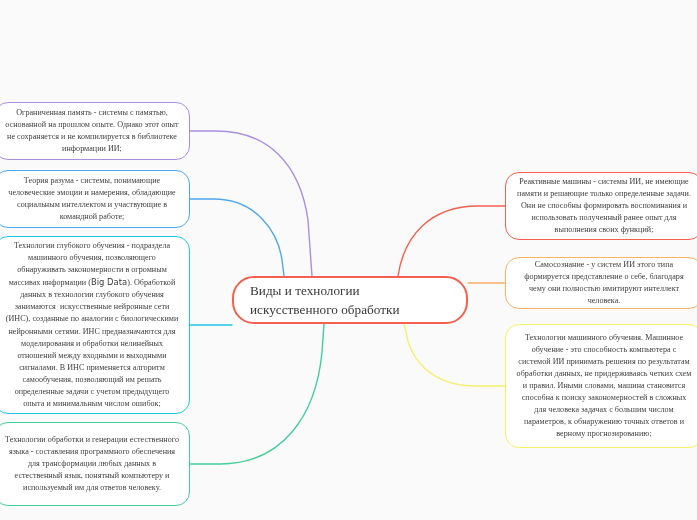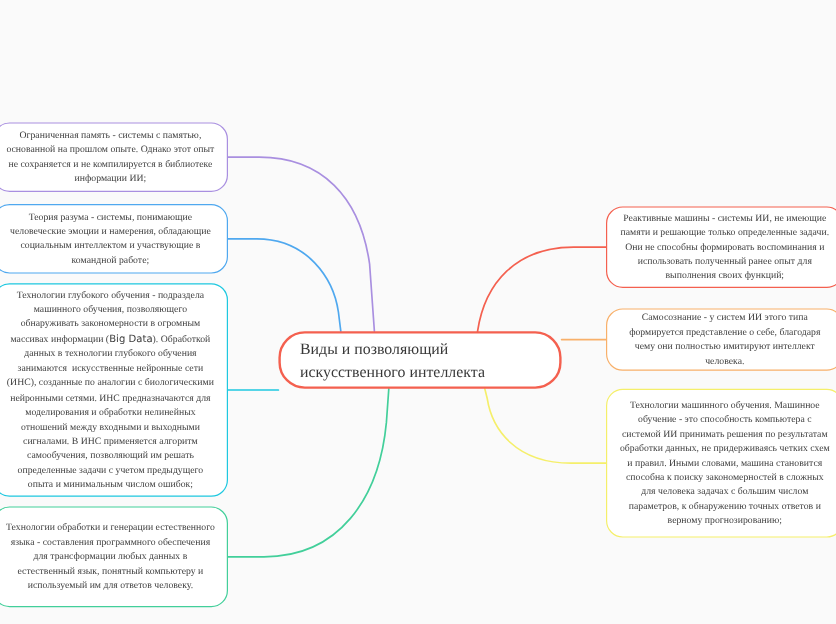--- a/index.html
+++ b/index.html
@@ -120,21 +120,21 @@
 
   <div class="node" id="n-deep">
     <span class="txt"><span>Технологии глубокого обучения - подраздела машинного обучения, позволяющего обнаруживать закономерности в огромным массивах информации (</span><span class="sans">Big Data</span><span>). Обработкой данных в технологии глубокого обучения занимаются  искусственные нейронные сети (ИНС), созданные по аналогии с биологическими нейронными сетями. ИНС предназначаются для моделирования и обработки нелинейных отношений между входными и выходными сигналами. В ИНС применяется алгоритм самообучения, позволяющий им решать определенные задачи с учетом предыдущего опыта и минимальным числом ошибок;</span></span>
   </div>
 
   <div class="node" id="n-nlp">
     <span class="txt">Технологии обработки и генерации естественного языка - составления программного обеспечения для трансформации любых данных в естественный язык, понятный компьютеру и используемый им для ответов человеку.</span>
   </div>
 
   <div class="node central" id="n-central">
-    <span class="txt">Виды и позволяющий искусственного интеллекта</span>
+    <span class="txt">Виды и технологии искусственного обработки</span>
   </div>
 
   <div class="node" id="n-reactive">
     <span class="txt">Реактивные машины - системы ИИ, не имеющие памяти и решающие только определенные задачи. Они не способны формировать воспоминания и использовать полученный ранее опыт для выполнения своих функций;</span>
   </div>
 
   <div class="node" id="n-self">
     <span class="txt">Самосознание - у систем ИИ этого типа формируется представление о себе, благодаря чему они полностью имитируют интеллект человека.</span>
   </div>
 

